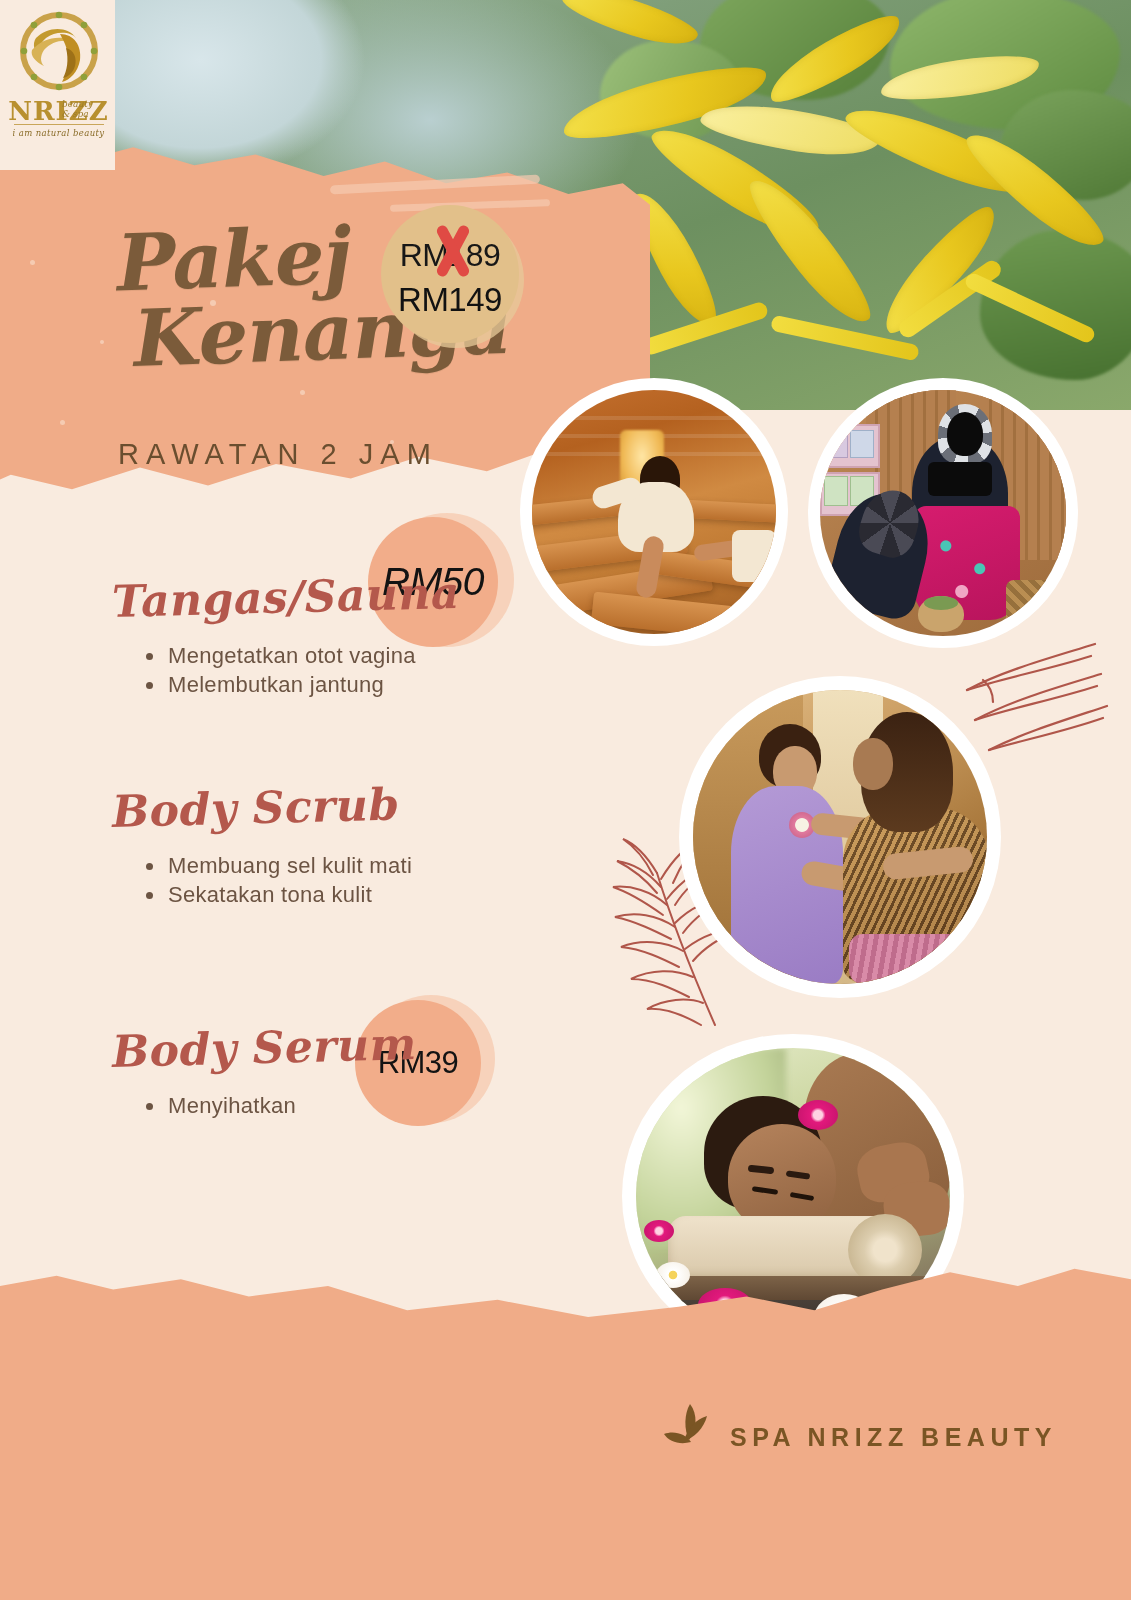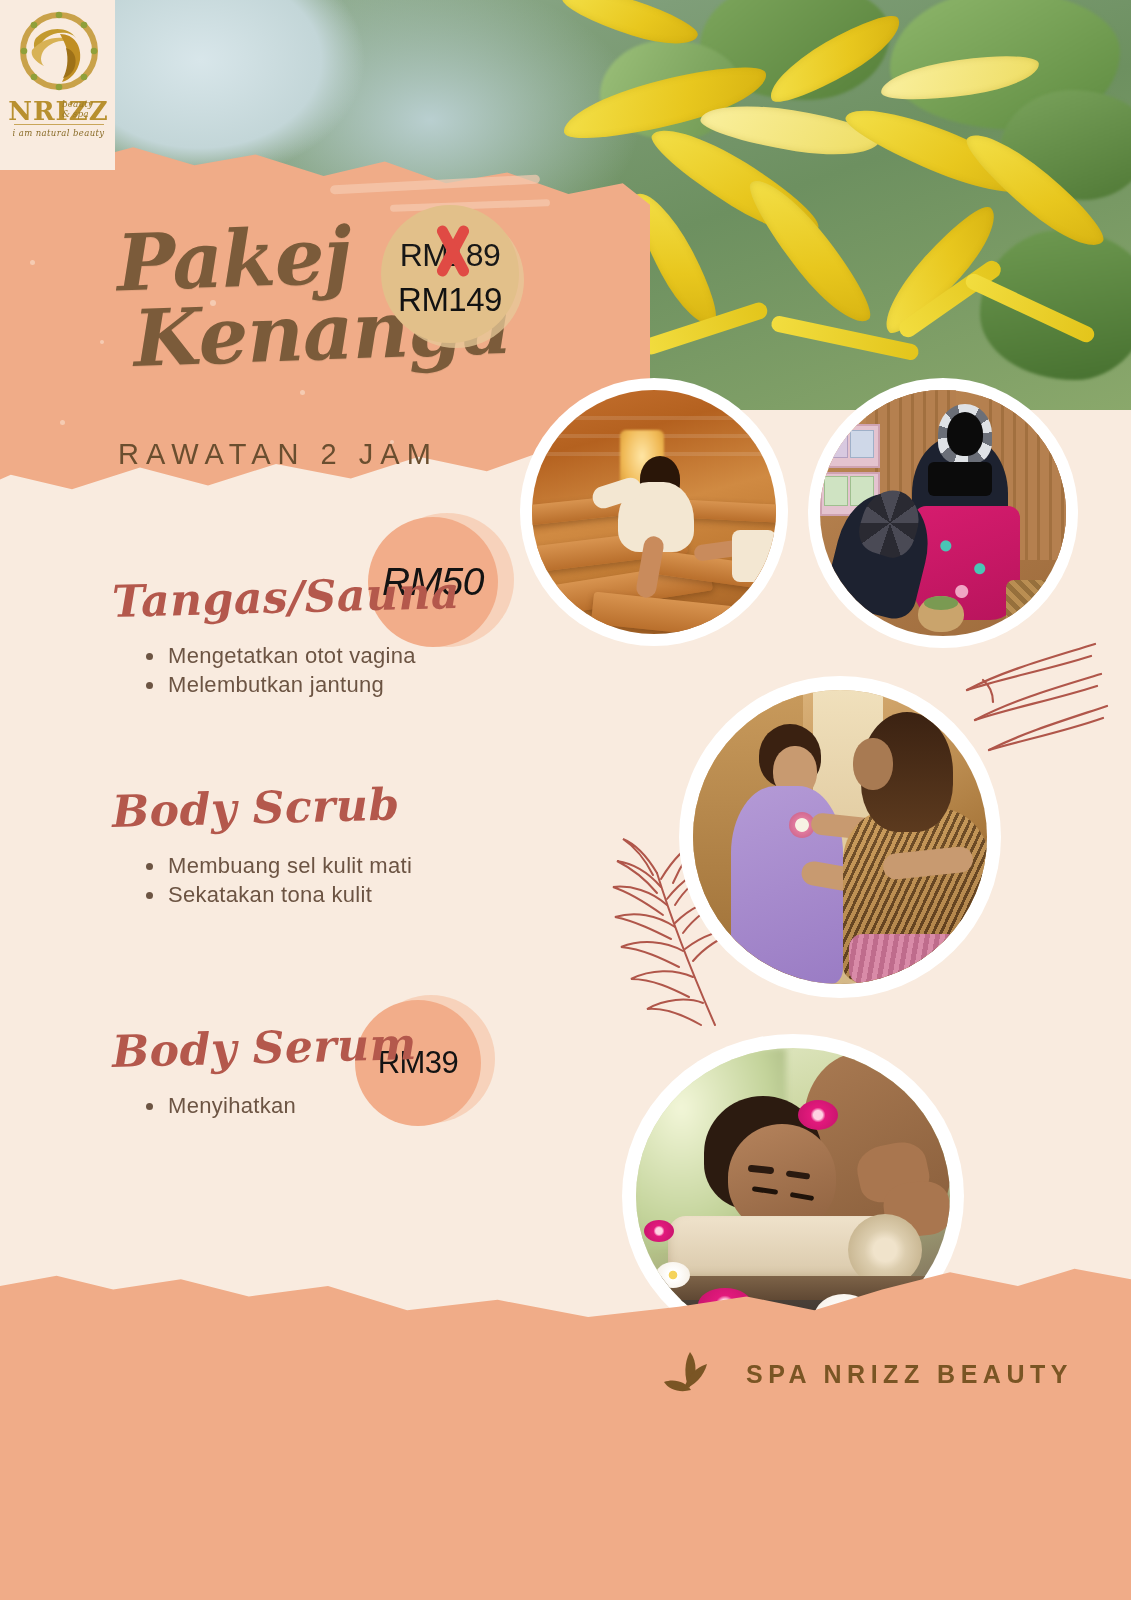--- a/index.html
+++ b/index.html
@@ -139,21 +139,21 @@
   .leafart{position:absolute;pointer-events:none;}
 
   
   .bottom-wave{
     position:absolute;left:0;top:1255px;width:1131px;height:345px;background:#F0AC88;
     clip-path:polygon(0% 9%,5% 6%,10% 10%,16% 7%,22% 12%,29% 9%,36% 16%,44% 13%,52% 18%,60% 15%,66% 12%,
                       72% 16%,78% 10%,84% 5%,90% 9%,95% 4%,100% 7%,100% 100%,0% 100%);
   }
 
   
-  .footer{position:absolute;left:660px;top:1348px;display:flex;align-items:center;gap:34px;}
+  .footer{position:absolute;left:660px;top:1400px;display:flex;align-items:flex-end;gap:18px;}
   .footer .leaf-icon{width:52px;height:52px;}
   .footer .brand{
     color:#7A5524;font-family:"Liberation Sans",sans-serif;font-weight:700;
     font-size:25px;letter-spacing:5.5px;white-space:nowrap;
   }
 
   
   .logo-card{position:absolute;left:0;top:0;width:115px;height:170px;background:#F9EBDF;z-index:40;}
   .logo-card .emblem{position:absolute;left:14px;top:8px;width:90px;height:90px;}
   .logo-card .wordmark{

